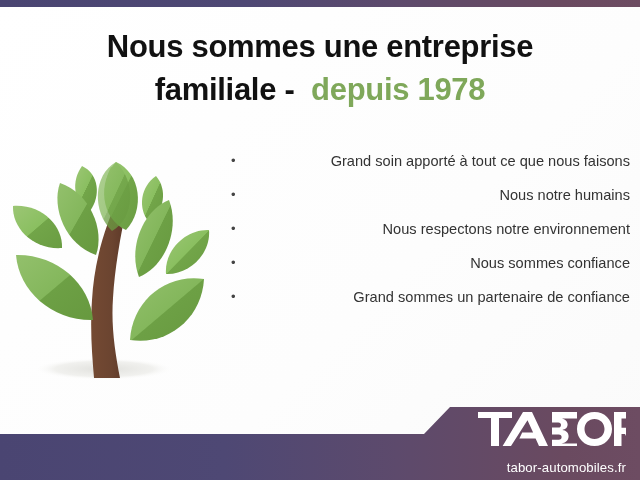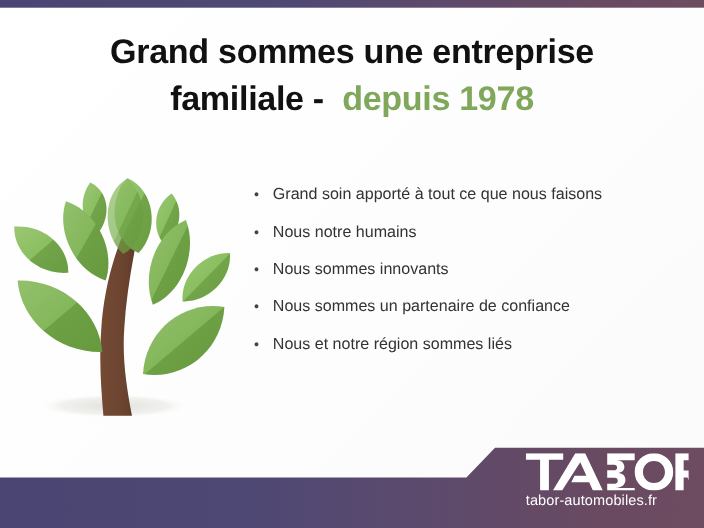--- a/index.html
+++ b/index.html
@@ -59,25 +59,26 @@
     left: 8px;
     top: 138px;
     width: 206px;
     height: 250px;
   }
 
   
   .bullets {
     position: absolute;
     left: 230px;
-    top: 164px;
+    top: 148px;
     width: 400px;
     list-style: none;
     margin: 0;
     padding: 0;
+    text-align: right;
   }
   .bullets li {
     position: relative;
     padding-left: 18px;
     margin: 0 0 8px 0;
     font-size: 14.6px;
     line-height: 26px;
     color: #333333;
     white-space: nowrap;
   }
@@ -108,36 +109,36 @@
     top: 412px;
     text-align: right;
     pointer-events: none;
   }
   .brand-logo {
     display: block;
     height: 34px;
   }
   .brand-url {
     display: block;
-    margin-top: 1px;
+    margin-top: 14px;
     font-size: 13.2px;
     letter-spacing: 0.1px;
     color: #ffffff;
-    text-align: left;
+    text-align: right;
   }
 </style>
 </head>
 <body>
 
 <div id="slide">
 
   <div class="top-bar"></div>
 
   <div class="heading">
-    <span>Grand sommes une entreprise</span>
+    <span>Nous sommes une entreprise</span>
     <span class="line2"><span>familiale -  </span><span class="accent">depuis 1978</span></span>
   </div>
 
   <div class="tree-art">
     <svg width="206" height="250" viewBox="0 0 206 250" xmlns="http://www.w3.org/2000/svg">
       <defs>
         <linearGradient id="lfA" x1="0" y1="0" x2="1" y2="1">
           <stop offset="0%" stop-color="#93c06c"></stop>
           <stop offset="50%" stop-color="#84b75c"></stop>
           <stop offset="51%" stop-color="#6da045"></stop>
@@ -192,23 +193,23 @@
 
       <path d="M8 117 C48 116, 82 145, 85 182 C45 183, 11 154, 8 117 Z" fill="url(#lfA)"></path>
 
       <path d="M196 141 C194 180, 160 208, 122 202 C124 163, 158 135, 196 141 Z" fill="url(#lfA)"></path>
     </svg>
   </div>
 
   <ul class="bullets">
     <li>Grand soin apporté à tout ce que nous faisons</li>
     <li>Nous notre humains</li>
-    <li>Nous sommes innovants</li>
-    <li>Nous sommes un partenaire de confiance</li>
-    <li>Nous et notre région sommes liés</li>
+    <li>Nous respectons notre environnement</li>
+    <li>Nous sommes confiance</li>
+    <li>Grand sommes un partenaire de confiance</li>
   </ul>
 
   <div class="bottom-bar">
     <svg width="640" height="82" viewBox="0 0 640 82" xmlns="http://www.w3.org/2000/svg">
       <defs>
         <linearGradient id="barG" x1="0" y1="0" x2="1" y2="0">
           <stop offset="0%" stop-color="#4a4572"></stop>
           <stop offset="35%" stop-color="#4e4874"></stop>
           <stop offset="62%" stop-color="#5d4a6c"></stop>
           <stop offset="88%" stop-color="#6a4a60"></stop>

